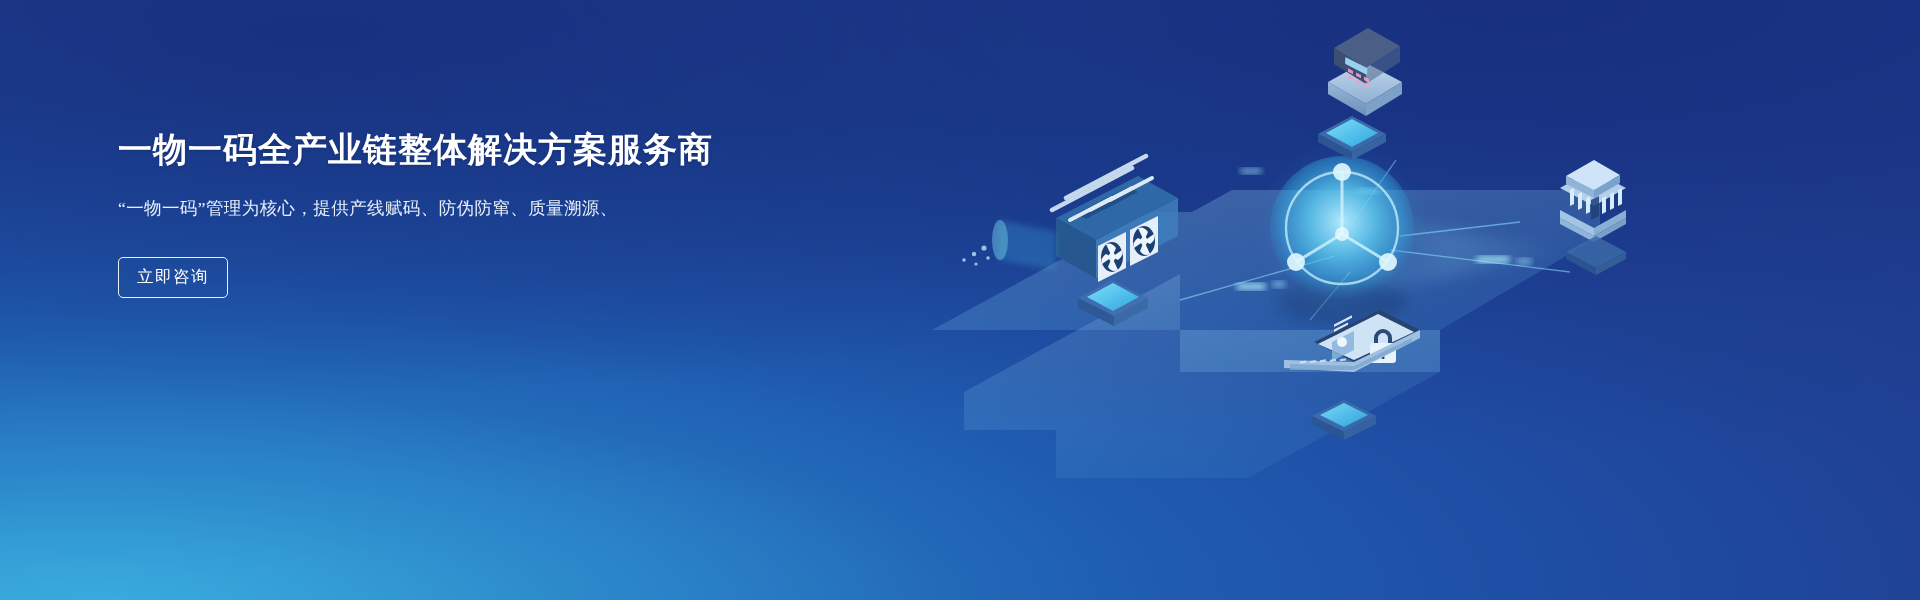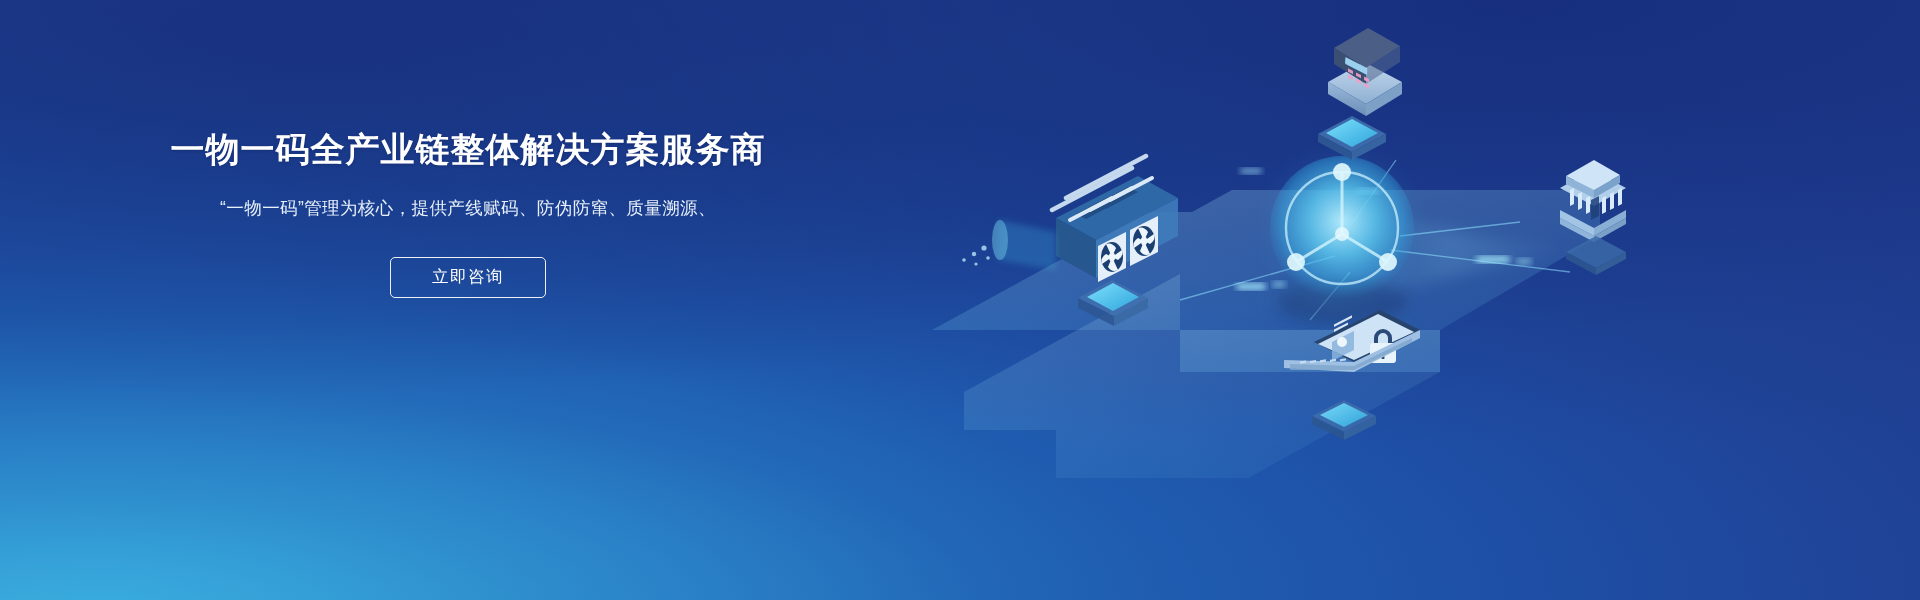--- a/index.html
+++ b/index.html
@@ -37,45 +37,44 @@
     pointer-events: none;
   }
 
   
   #copy {
     position: absolute;
     left: 118px;
     top: 128px;
     width: 700px;
     z-index: 20;
-    text-align: center;
   }
   #headline {
     font-size: 34px;
     font-weight: bold;
     color: #ffffff;
     letter-spacing: 1px;
     line-height: 1.25;
     white-space: nowrap;
     text-shadow: 0 1px 3px rgba(12,30,80,.35);
   }
   .sub-line {
     font-size: 17.5px;
     color: #e8f1fb;
     line-height: 31px;
     letter-spacing: .4px;
     white-space: nowrap;
   }
-  #subcopy { margin-top: 22px; }
+  #subcopy { margin-top: 22px; font-family: Liberation Serif, serif; }
   #cta-button {
     margin-top: 33px;
     display: inline-flex;
     align-items: center;
     justify-content: center;
-    width: 156px;
+    width: 110px;
     height: 41px;
     border: 1px solid rgba(255,255,255,.92);
     border-radius: 5px;
     color: #ffffff;
     font-size: 16.5px;
     letter-spacing: 1.5px;
     background: transparent;
     cursor: pointer;
     user-select: none;
   }

